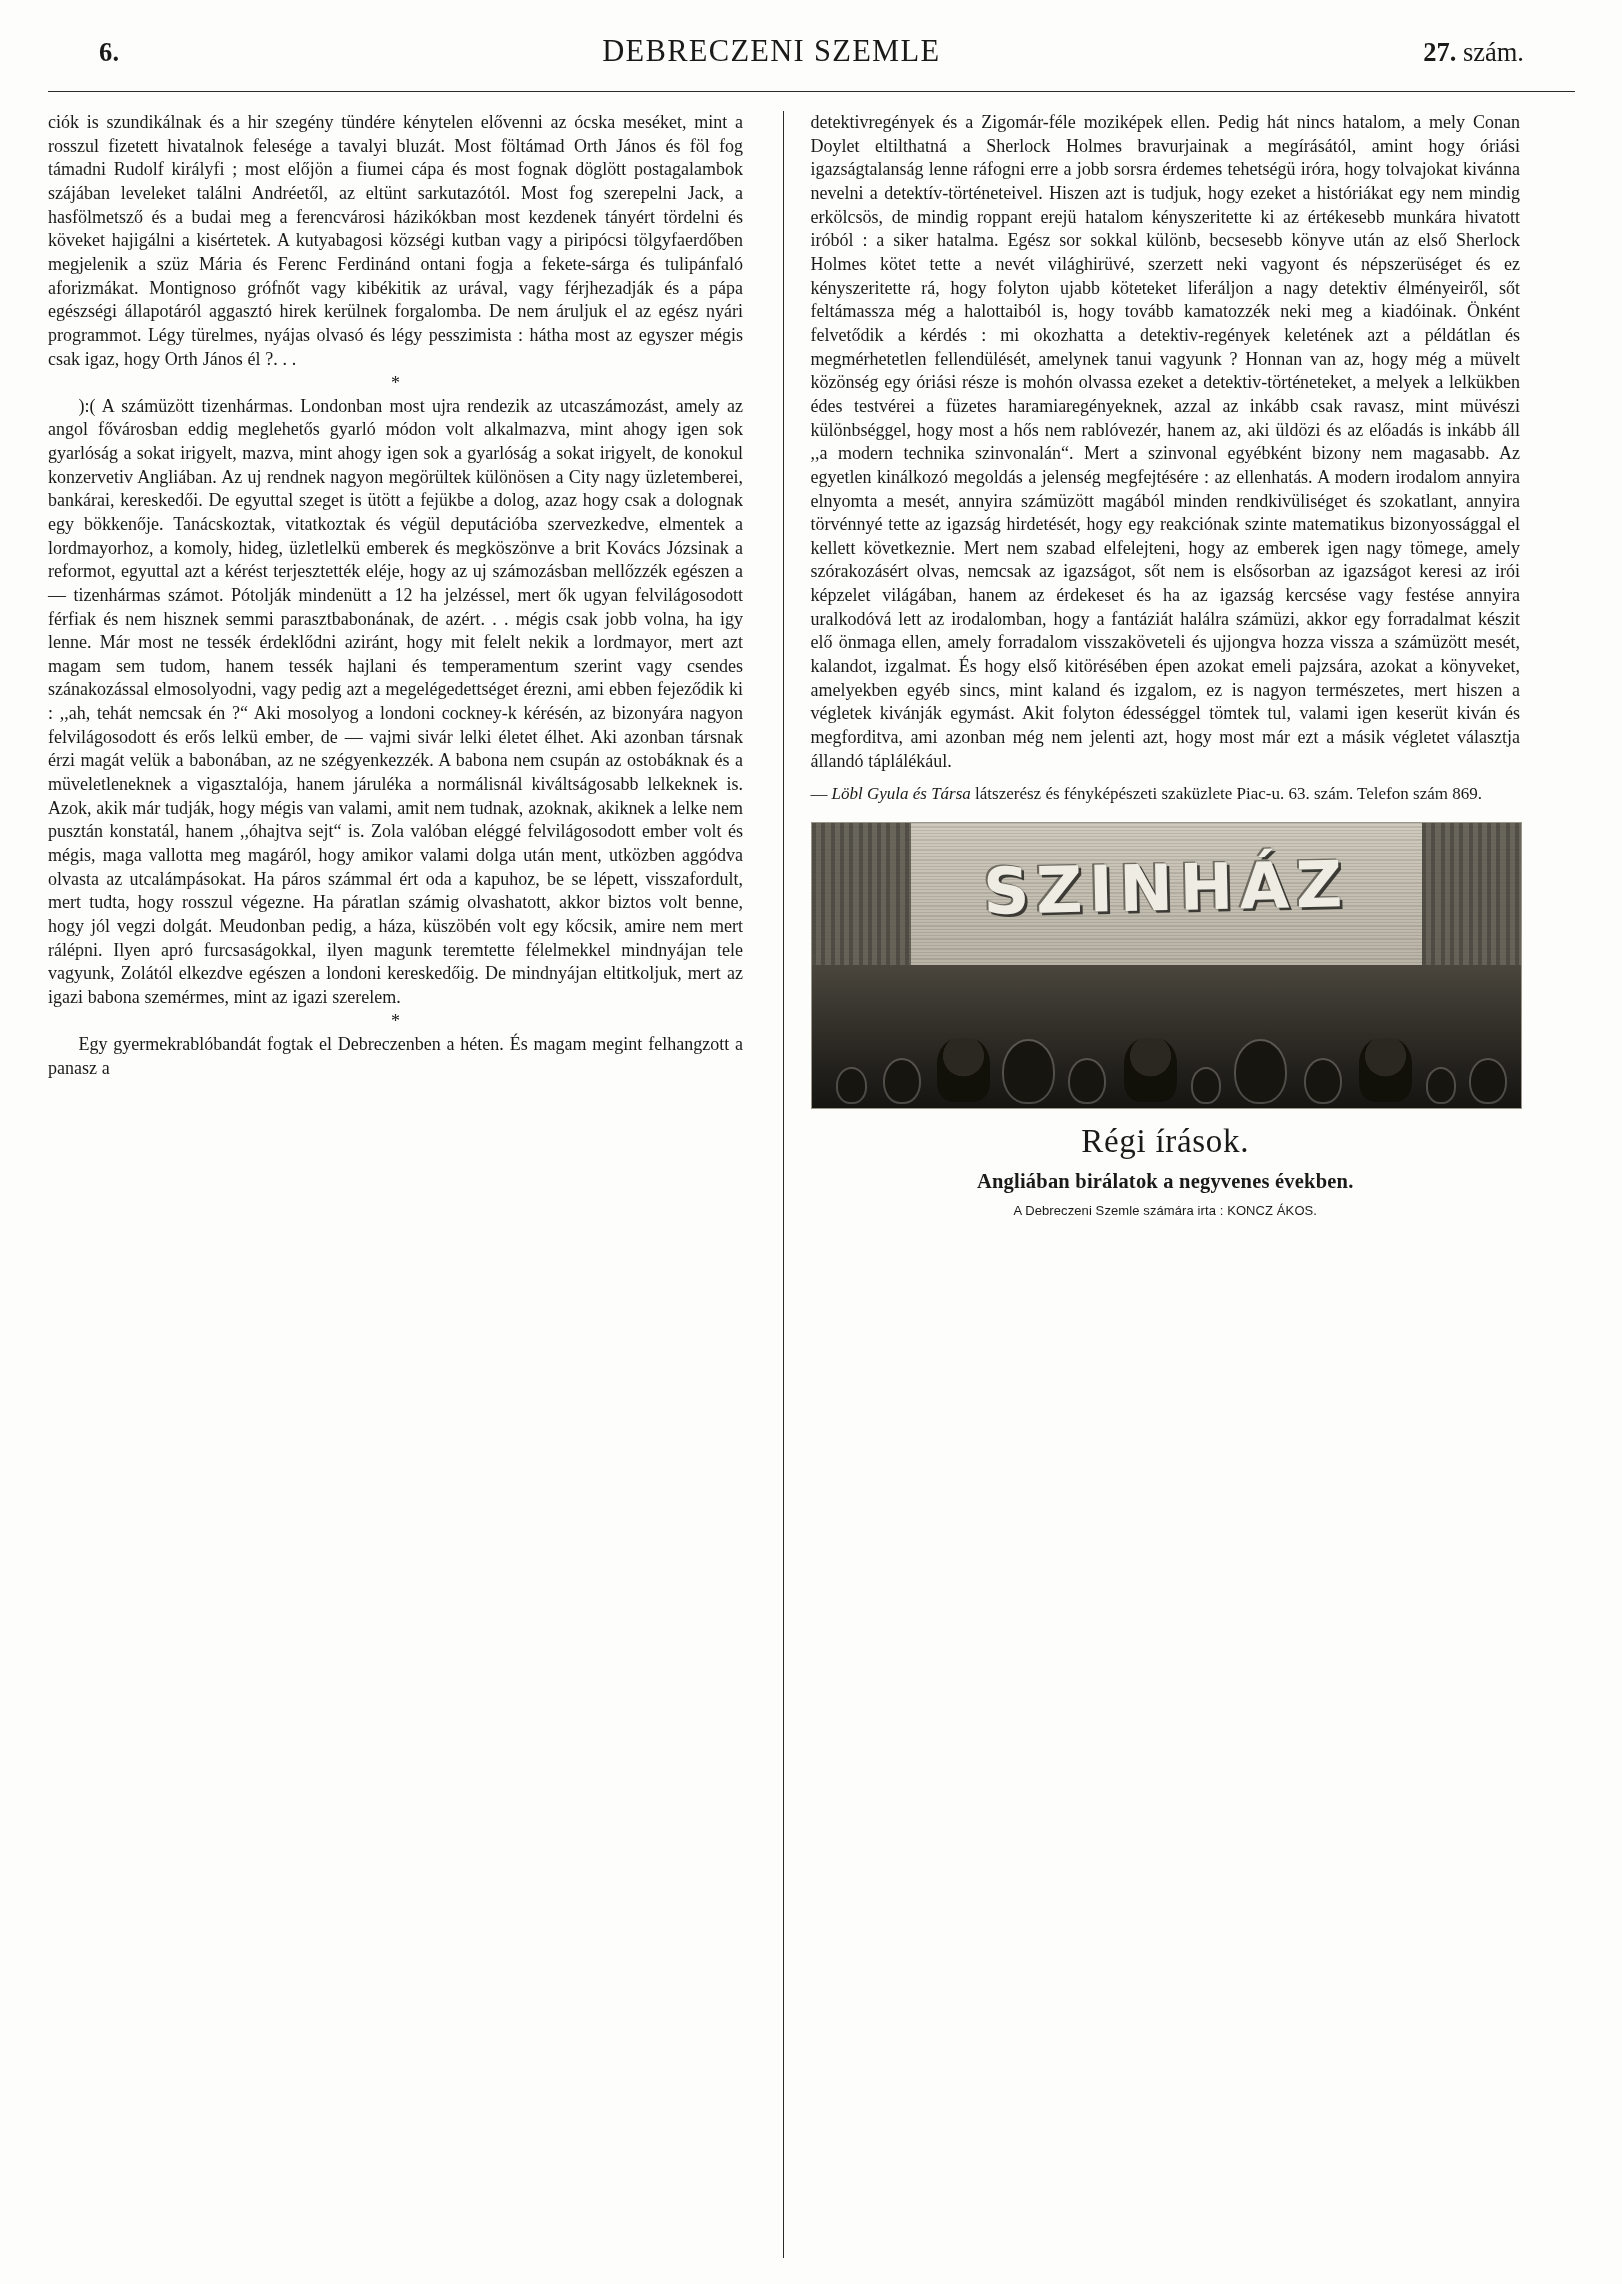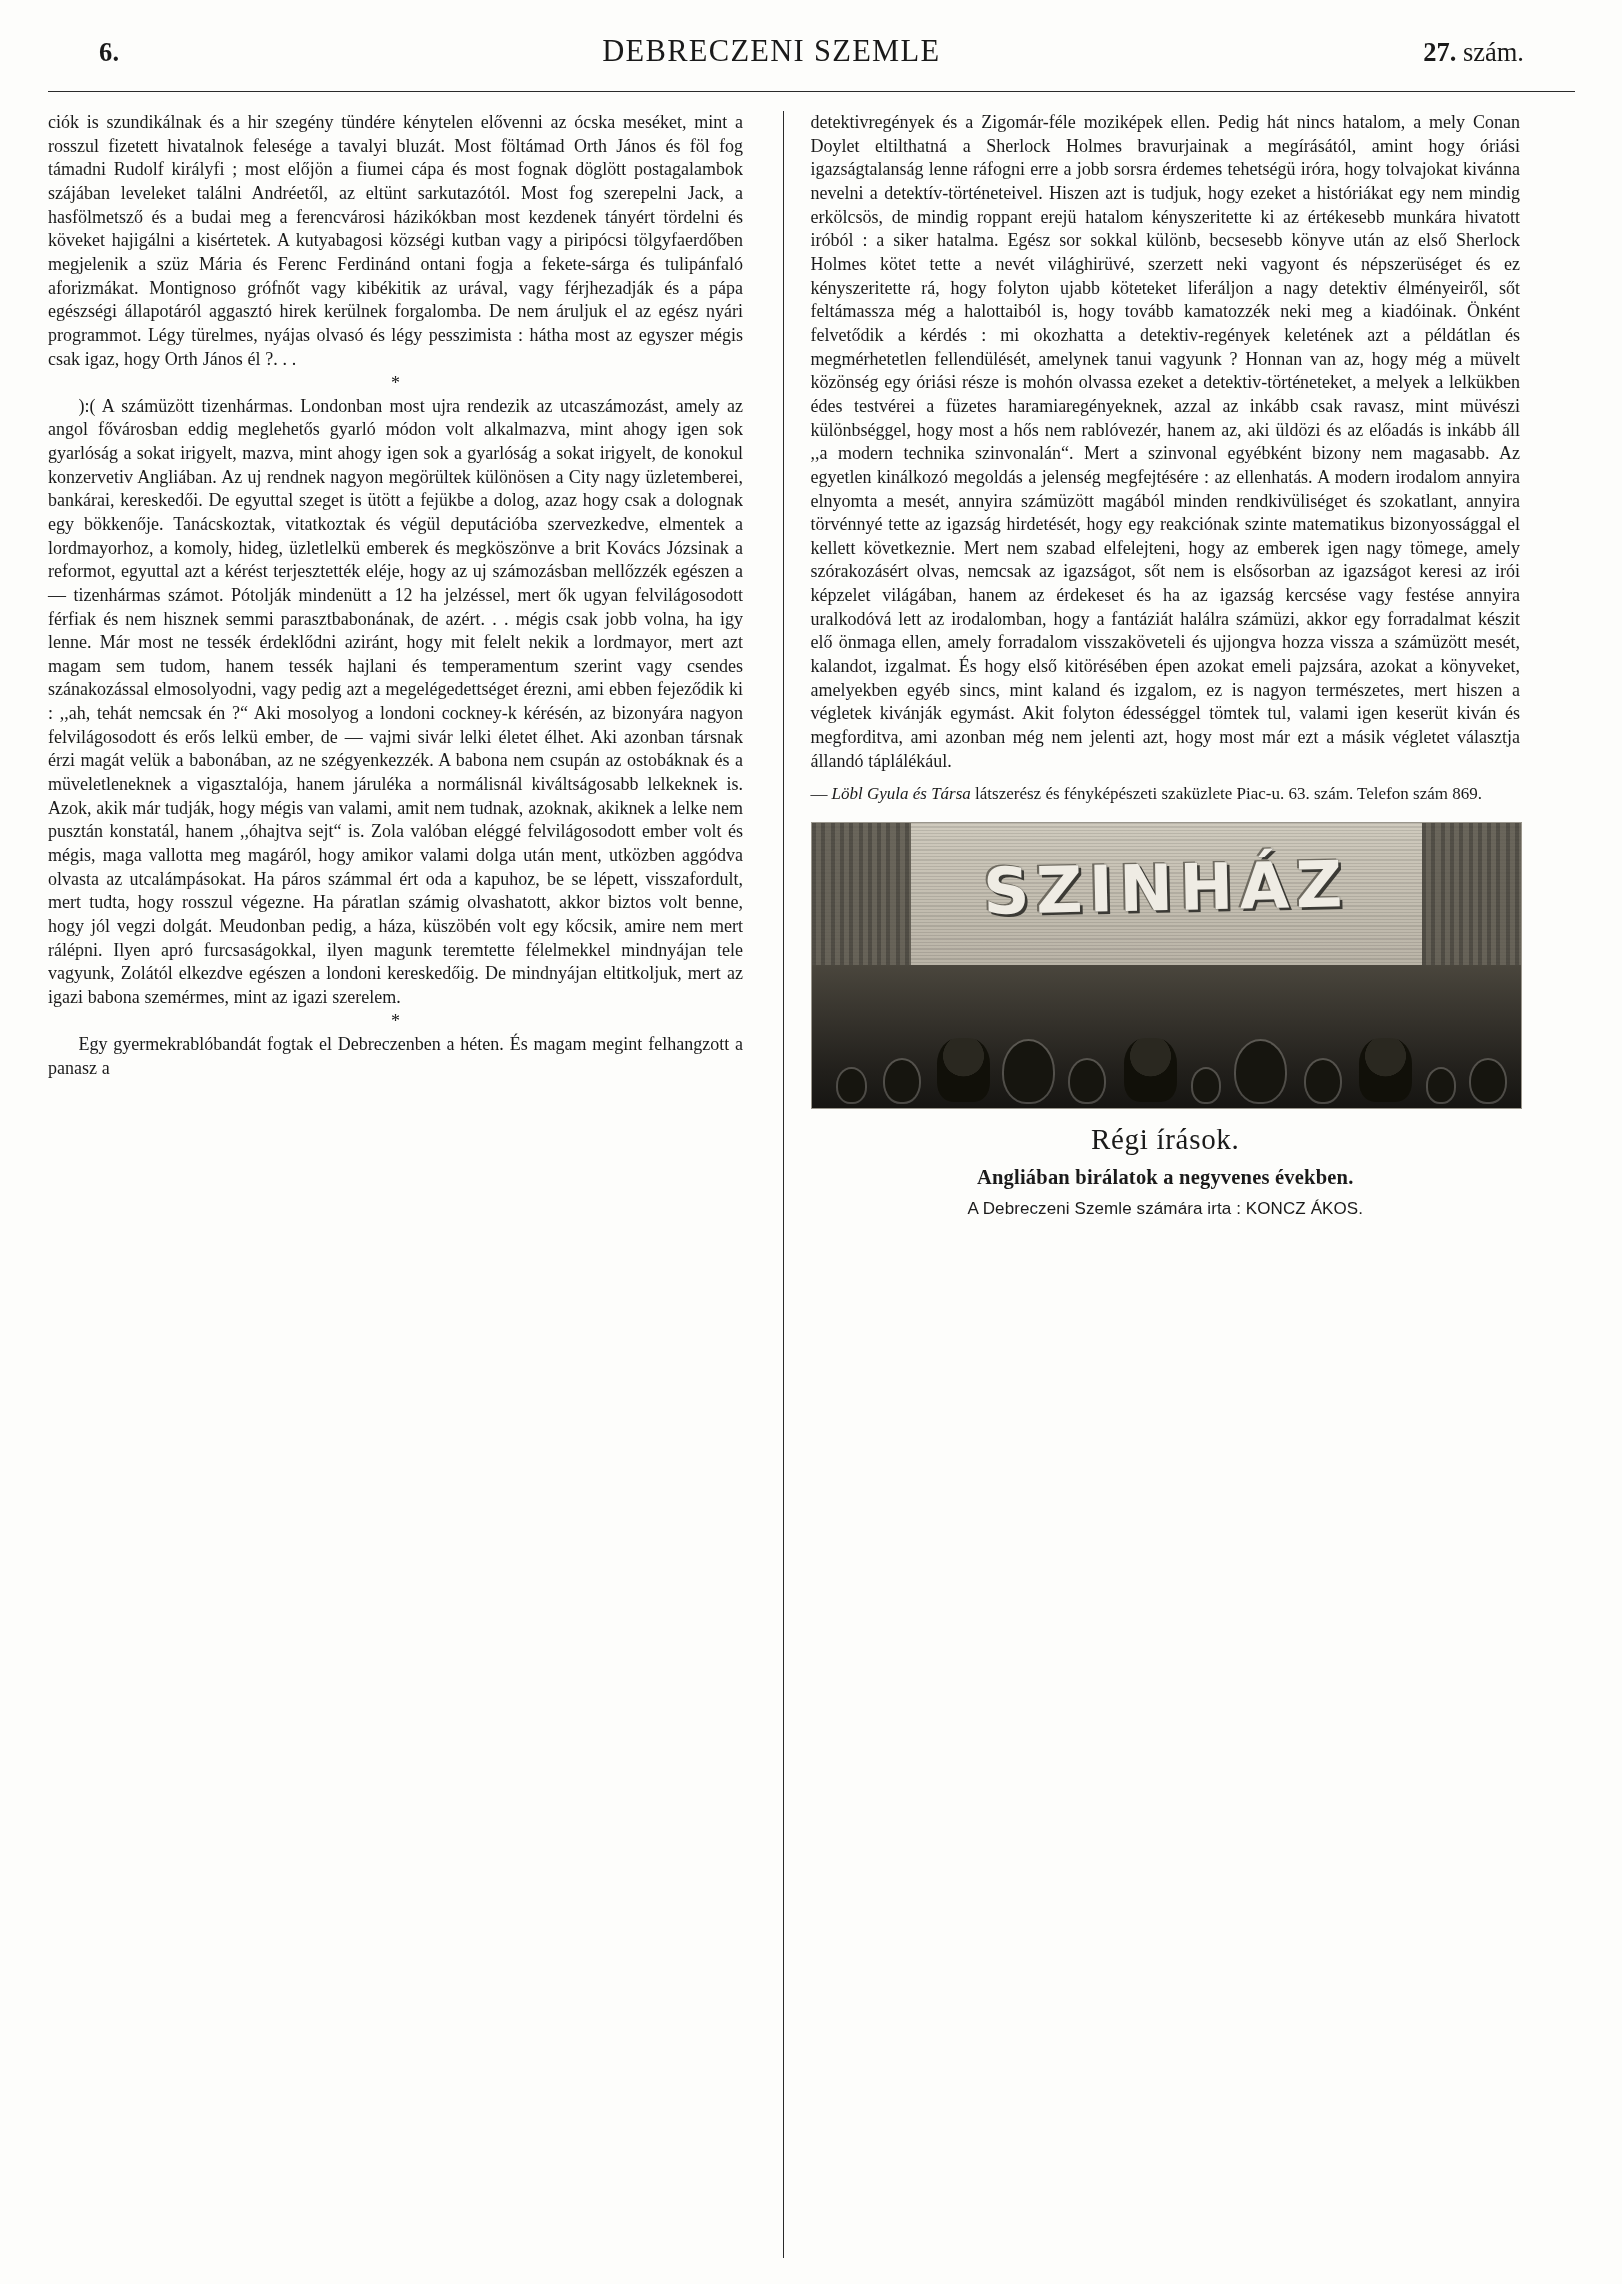--- a/index.html
+++ b/index.html
@@ -167,33 +167,33 @@
     width: 53px;
     height: 64px;
     background: radial-gradient(circle at 50% 28%, #2a2820 0 38%, #111009 39% 100%);
     border-radius: 40% 40% 30% 30%;
   }
   .caption-block {
     margin-top: 14.6px;
     text-align: center;
   }
   .caption-block .title {
-    font-size: 29px;
+    font-size: 33px;
     letter-spacing: 0.7px;
     font-family: "Liberation Serif", serif;
   }
   .caption-block .subtitle {
     font-size: 20.5px;
     font-weight: 700;
     margin-top: 9.3px;
     letter-spacing: 0.2px;
   }
   .caption-block .byline {
     font-family: "Liberation Sans", sans-serif;
-    font-size: 17px;
+    font-size: 13px;
     margin-top: 10.6px;
     letter-spacing: 0.1px;
   }
   .closing {
     margin-top: 12px;
   }
 </style>
 </head>
 <body>
 

